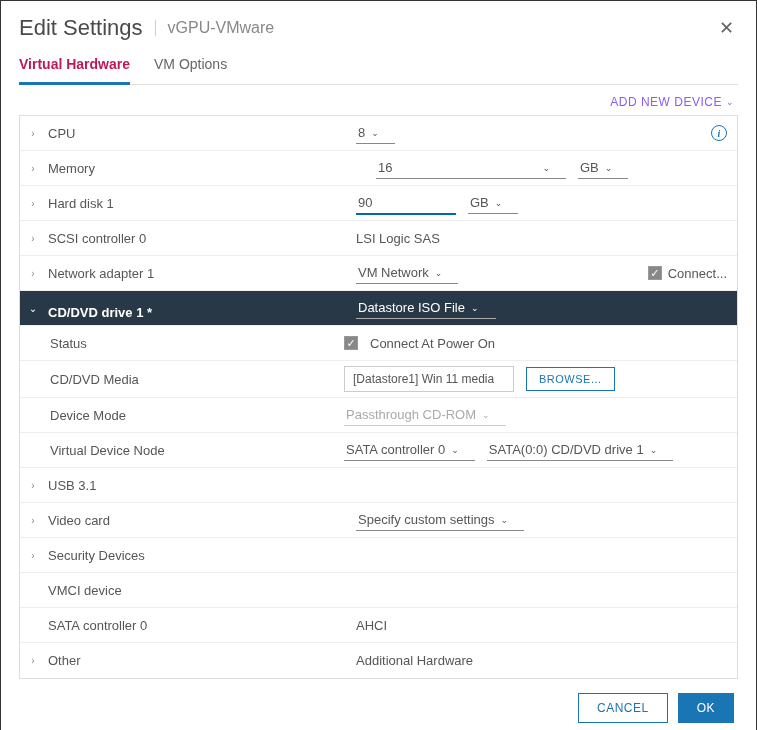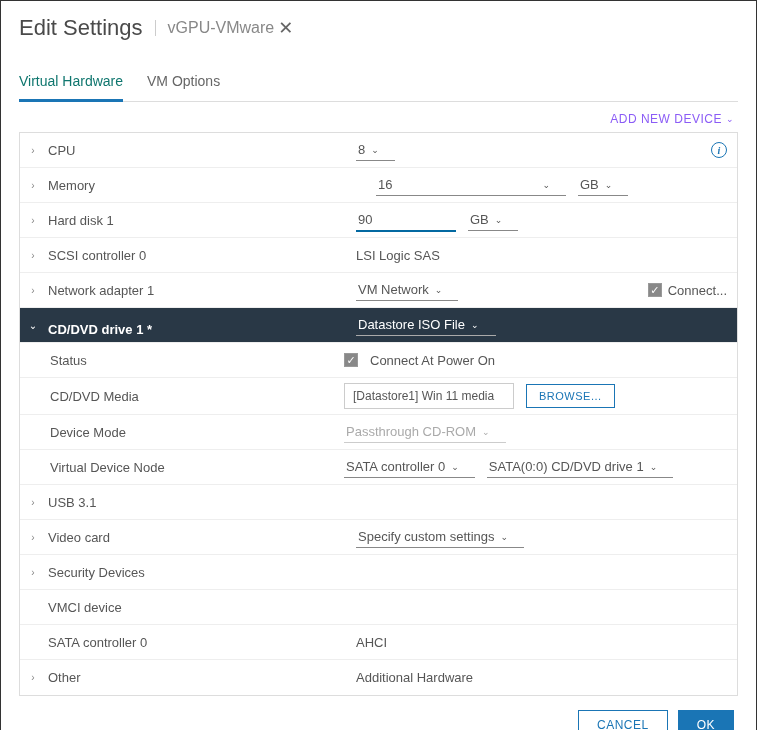--- a/index.html
+++ b/index.html
@@ -12,22 +12,22 @@
   .dialog {
     width: 757px;
     border: 1px solid #333;
   }
   .dialog-inner {
     padding: 14px 18px 16px 18px;
   }
   .header {
     display: flex;
     align-items: center;
-    justify-content: flex-start;
-    margin-bottom: 24px;
+    justify-content: space-between;
+    margin-bottom: 7px;
   }
   .header-left {
     display: flex;
     align-items: center;
     gap: 12px;
   }
   .title {
     font-size: 22px;
     font-weight: 400;
     color: #4a4a4a;
@@ -52,23 +52,23 @@
   }
   .tab {
     padding: 8px 0 10px 0;
     font-size: 14px;
     color: #666;
     cursor: pointer;
     border-bottom: 3px solid transparent;
     margin-bottom: -1px;
   }
   .tab.active {
-    color: #0f766e;
+    color: #be185d;
     border-bottom-color: #1a75b5;
-    font-weight: 400;
+    font-weight: 700;
   }
   .toolbar {
     display: flex;
     justify-content: flex-end;
     padding: 10px 4px 6px 0;
   }
   .add-device {
     color: #8b5cf6;
     font-size: 12px;
     letter-spacing: 0.5px;

